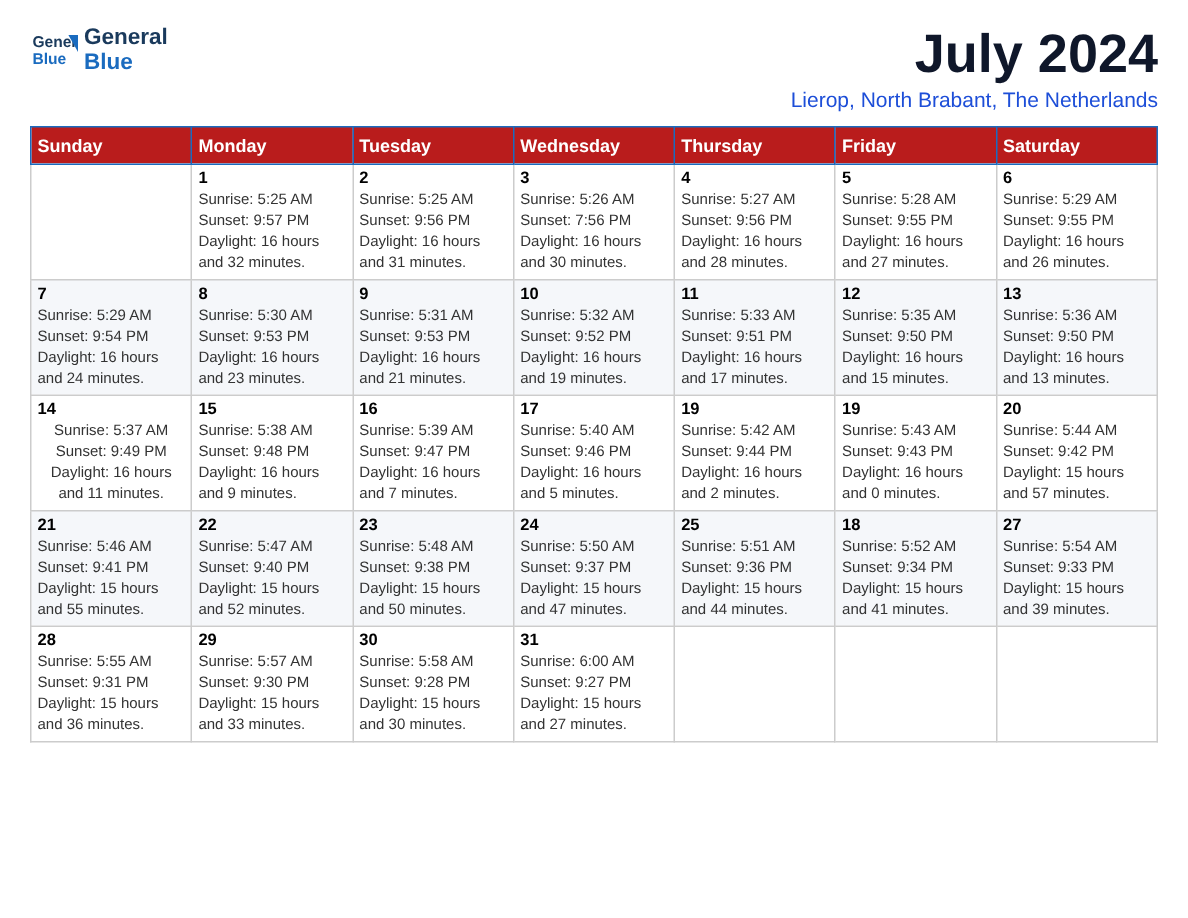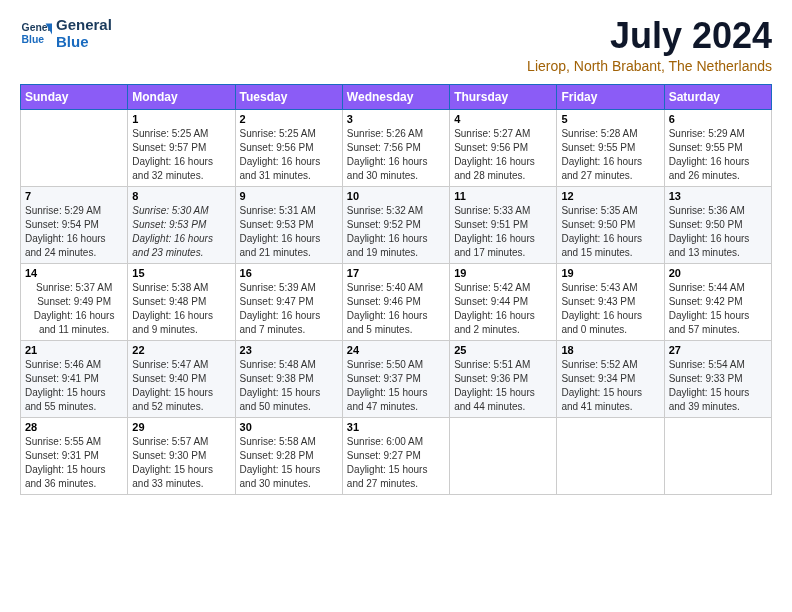--- a/index.html
+++ b/index.html
@@ -33,30 +33,30 @@
       text-align: right;
     }
     .month-year {
       font-size: 36px;
       font-weight: bold;
       color: #0f172a;
       line-height: 1.1;
     }
     .location {
       font-size: 14px;
-      color: #a16207;
+      color: #1d4ed8;
       margin-top: 2px;
     }
     .calendar-table {
       width: 100%;
       border-collapse: collapse;
       font-size: 10.5px;
     }
     .calendar-table th {
-      background: #8b5cf6;
+      background: #b91c1c;
       color: #fff;
       padding: 5px 4px;
       text-align: left;
       font-size: 12px;
       font-weight: 600;
       border: 1px solid #1a6bbf;
     }
     .calendar-table td {
       border: 1px solid #ccc;
       vertical-align: top;
@@ -168,21 +168,21 @@
         <tr class="row-even">
           <td>
             <div class="day-number">7</div>
             <div class="day-info" style="white-space: pre-line;">Sunrise: 5:29 AM
 Sunset: 9:54 PM
 Daylight: 16 hours
 and 24 minutes.</div>
           </td>
           <td>
             <div class="day-number">8</div>
-            <div class="day-info" style="white-space: pre-line; font-style: italic;">Sunrise: 5:30 AM
+            <div class="day-info" style="white-space: pre-line;">Sunrise: 5:30 AM
 Sunset: 9:53 PM
 Daylight: 16 hours
 and 23 minutes.</div>
           </td>
           <td>
             <div class="day-number">9</div>
             <div class="day-info" style="white-space: pre-line;">Sunrise: 5:31 AM
 Sunset: 9:53 PM
 Daylight: 16 hours
 and 21 minutes.</div>

